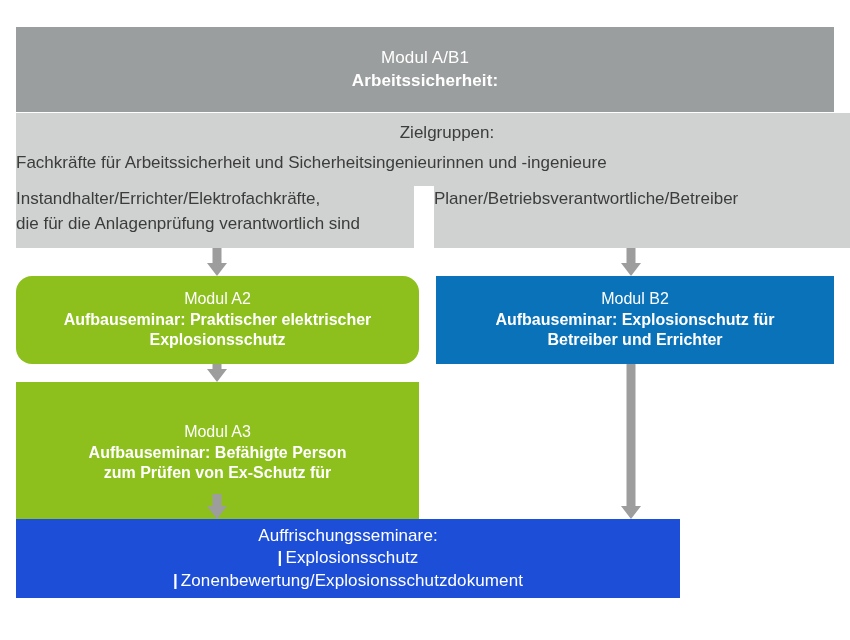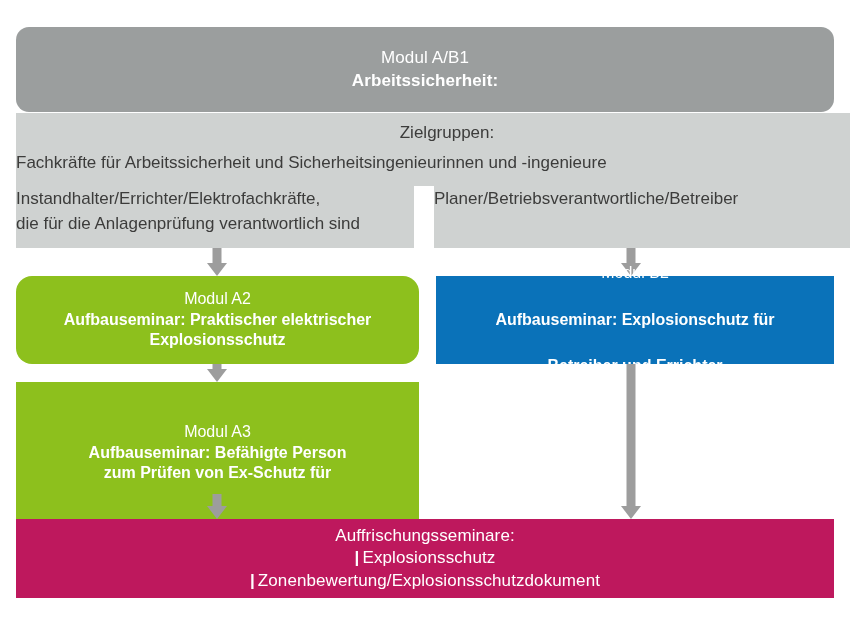--- a/index.html
+++ b/index.html
@@ -41,21 +41,20 @@
   .ln.norm { font-weight: normal; }
 
   
   #box-a-b1 {
     left: 16px;
     top: 27px;
     width: 818px;
     height: 85px;
     background: #9b9e9e;
     font-size: 17px;
-    border-radius: 13px;
   }
   #box-a-b1 .ln { letter-spacing: .1px; }
 
   
   #band-zielgruppen {
     position: absolute;
     left: 16px;
     top: 113px;
     width: 818px;
     height: 135px;
@@ -112,36 +111,35 @@
     font-size: 16px;
     border-radius: 16px;
   }
   #box-b2 {
     left: 436px;
     top: 276px;
     width: 398px;
     height: 88px;
     background: #0a72b9;
     font-size: 16px;
-    gap: 26px;
   }
   #box-a3 {
     left: 16px;
     top: 382px;
     width: 403px;
     height: 142px;
     background: #8dc01d;
     font-size: 16px;
   }
   #box-refresher {
     left: 16px;
     top: 519px;
-    width: 818px;
+    width: 664px;
     height: 79px;
-    background: #be185d;
+    background: #1d4ed8;
     font-size: 17px;
     text-align: center;
   }
   #box-refresher .ln { letter-spacing: .1px; }
   .bullet {
     font-weight: bold;
     color: #ffffff;
     margin-right: 3px;
   }
 

